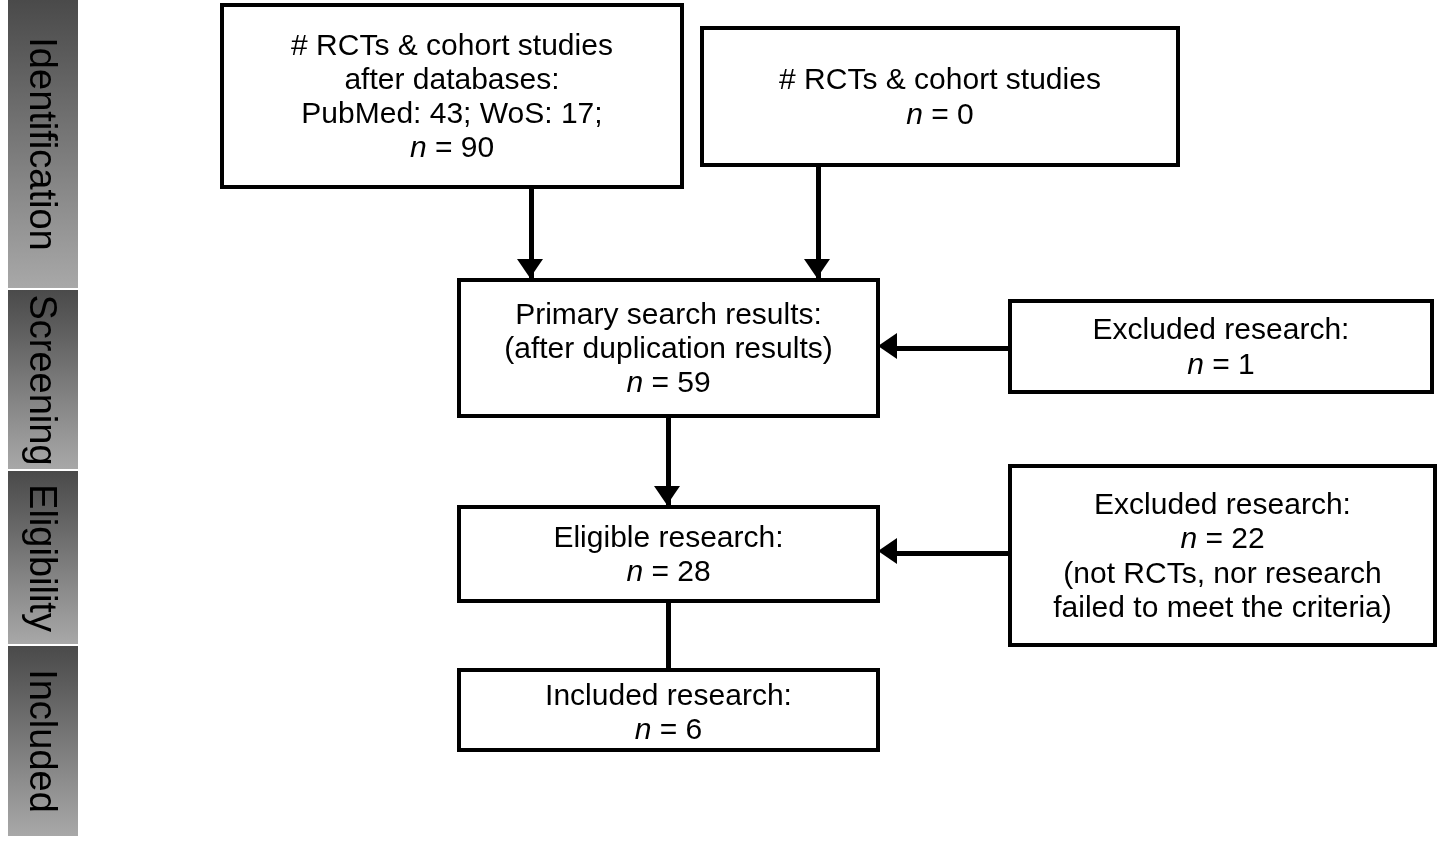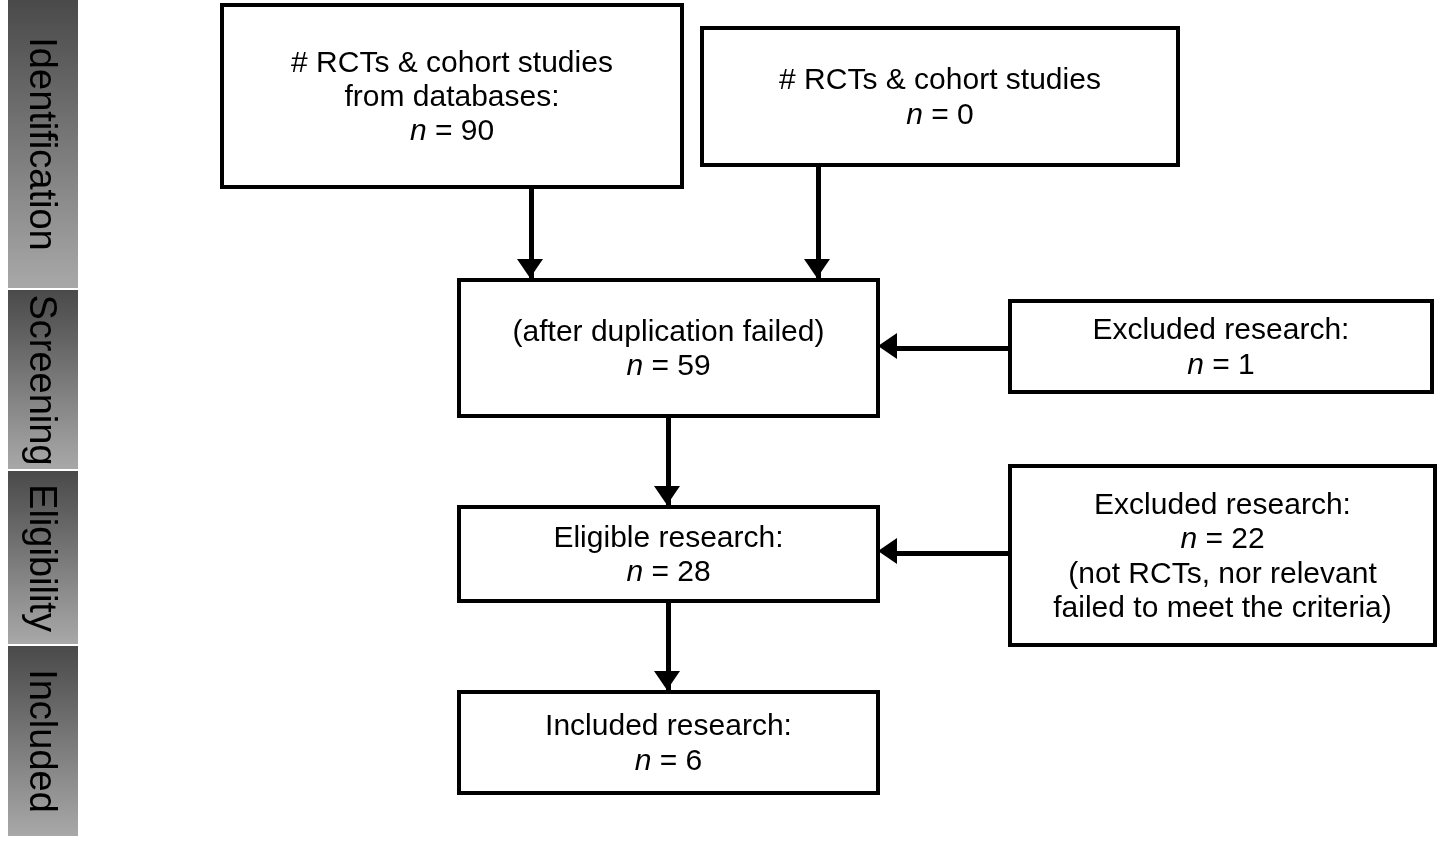--- a/index.html
+++ b/index.html
@@ -127,49 +127,51 @@
   <div class="arrow-down" style="left:654px; top:671px;"></div>
 
   <div class="h-line" style="left:896px; top:346px; width:115px;"></div>
   <div class="arrow-left" style="left:878px; top:333px;"></div>
 
   <div class="h-line" style="left:896px; top:551px; width:115px;"></div>
   <div class="arrow-left" style="left:878px; top:538px;"></div>
 
   <div class="flow-box" style="left:220px; top:3px; width:464px; height:186px;">
     <div class="line"># RCTs &amp; cohort studies</div>
-    <div class="line">from databases:</div>
+    <div class="line">after databases:</div>
+    <div class="line">PubMed: 43; WoS: 17;</div>
     <div class="line"><span class="ital">n</span><span> = 90</span></div>
   </div>
 
   <div class="flow-box" style="left:700px; top:26px; width:480px; height:141px;">
     <div class="line"># RCTs &amp; cohort studies</div>
     <div class="line"><span class="ital">n</span><span> = 0</span></div>
   </div>
 
   <div class="flow-box" style="left:457px; top:278px; width:423px; height:140px;">
-    <div class="line">(after duplication failed)</div>
+    <div class="line">Primary search results:</div>
+    <div class="line">(after duplication results)</div>
     <div class="line"><span class="ital">n</span><span> = 59</span></div>
   </div>
 
   <div class="flow-box" style="left:1008px; top:299px; width:426px; height:95px;">
     <div class="line">Excluded research:</div>
     <div class="line"><span class="ital">n</span><span> = 1</span></div>
   </div>
 
   <div class="flow-box" style="left:457px; top:505px; width:423px; height:98px;text-align:center;">
     <div class="line">Eligible research:</div>
     <div class="line"><span class="ital">n</span><span> = 28</span></div>
   </div>
 
   <div class="flow-box" style="left:1008px; top:464px; width:429px; height:183px;">
     <div class="line">Excluded research:</div>
     <div class="line"><span class="ital">n</span><span> = 22</span></div>
-    <div class="line">(not RCTs, nor relevant</div>
+    <div class="line">(not RCTs, nor research</div>
     <div class="line">failed to meet the criteria)</div>
   </div>
 
-  <div class="flow-box" style="left:457px; top:690px; width:423px; height:105px;">
+  <div class="flow-box" style="left:457px; top:668px; width:423px; height:84px;justify-content:flex-end;">
     <div class="line">Included research:</div>
     <div class="line"><span class="ital">n</span><span> = 6</span></div>
   </div>
 
 </div>
 
 </body></html>

